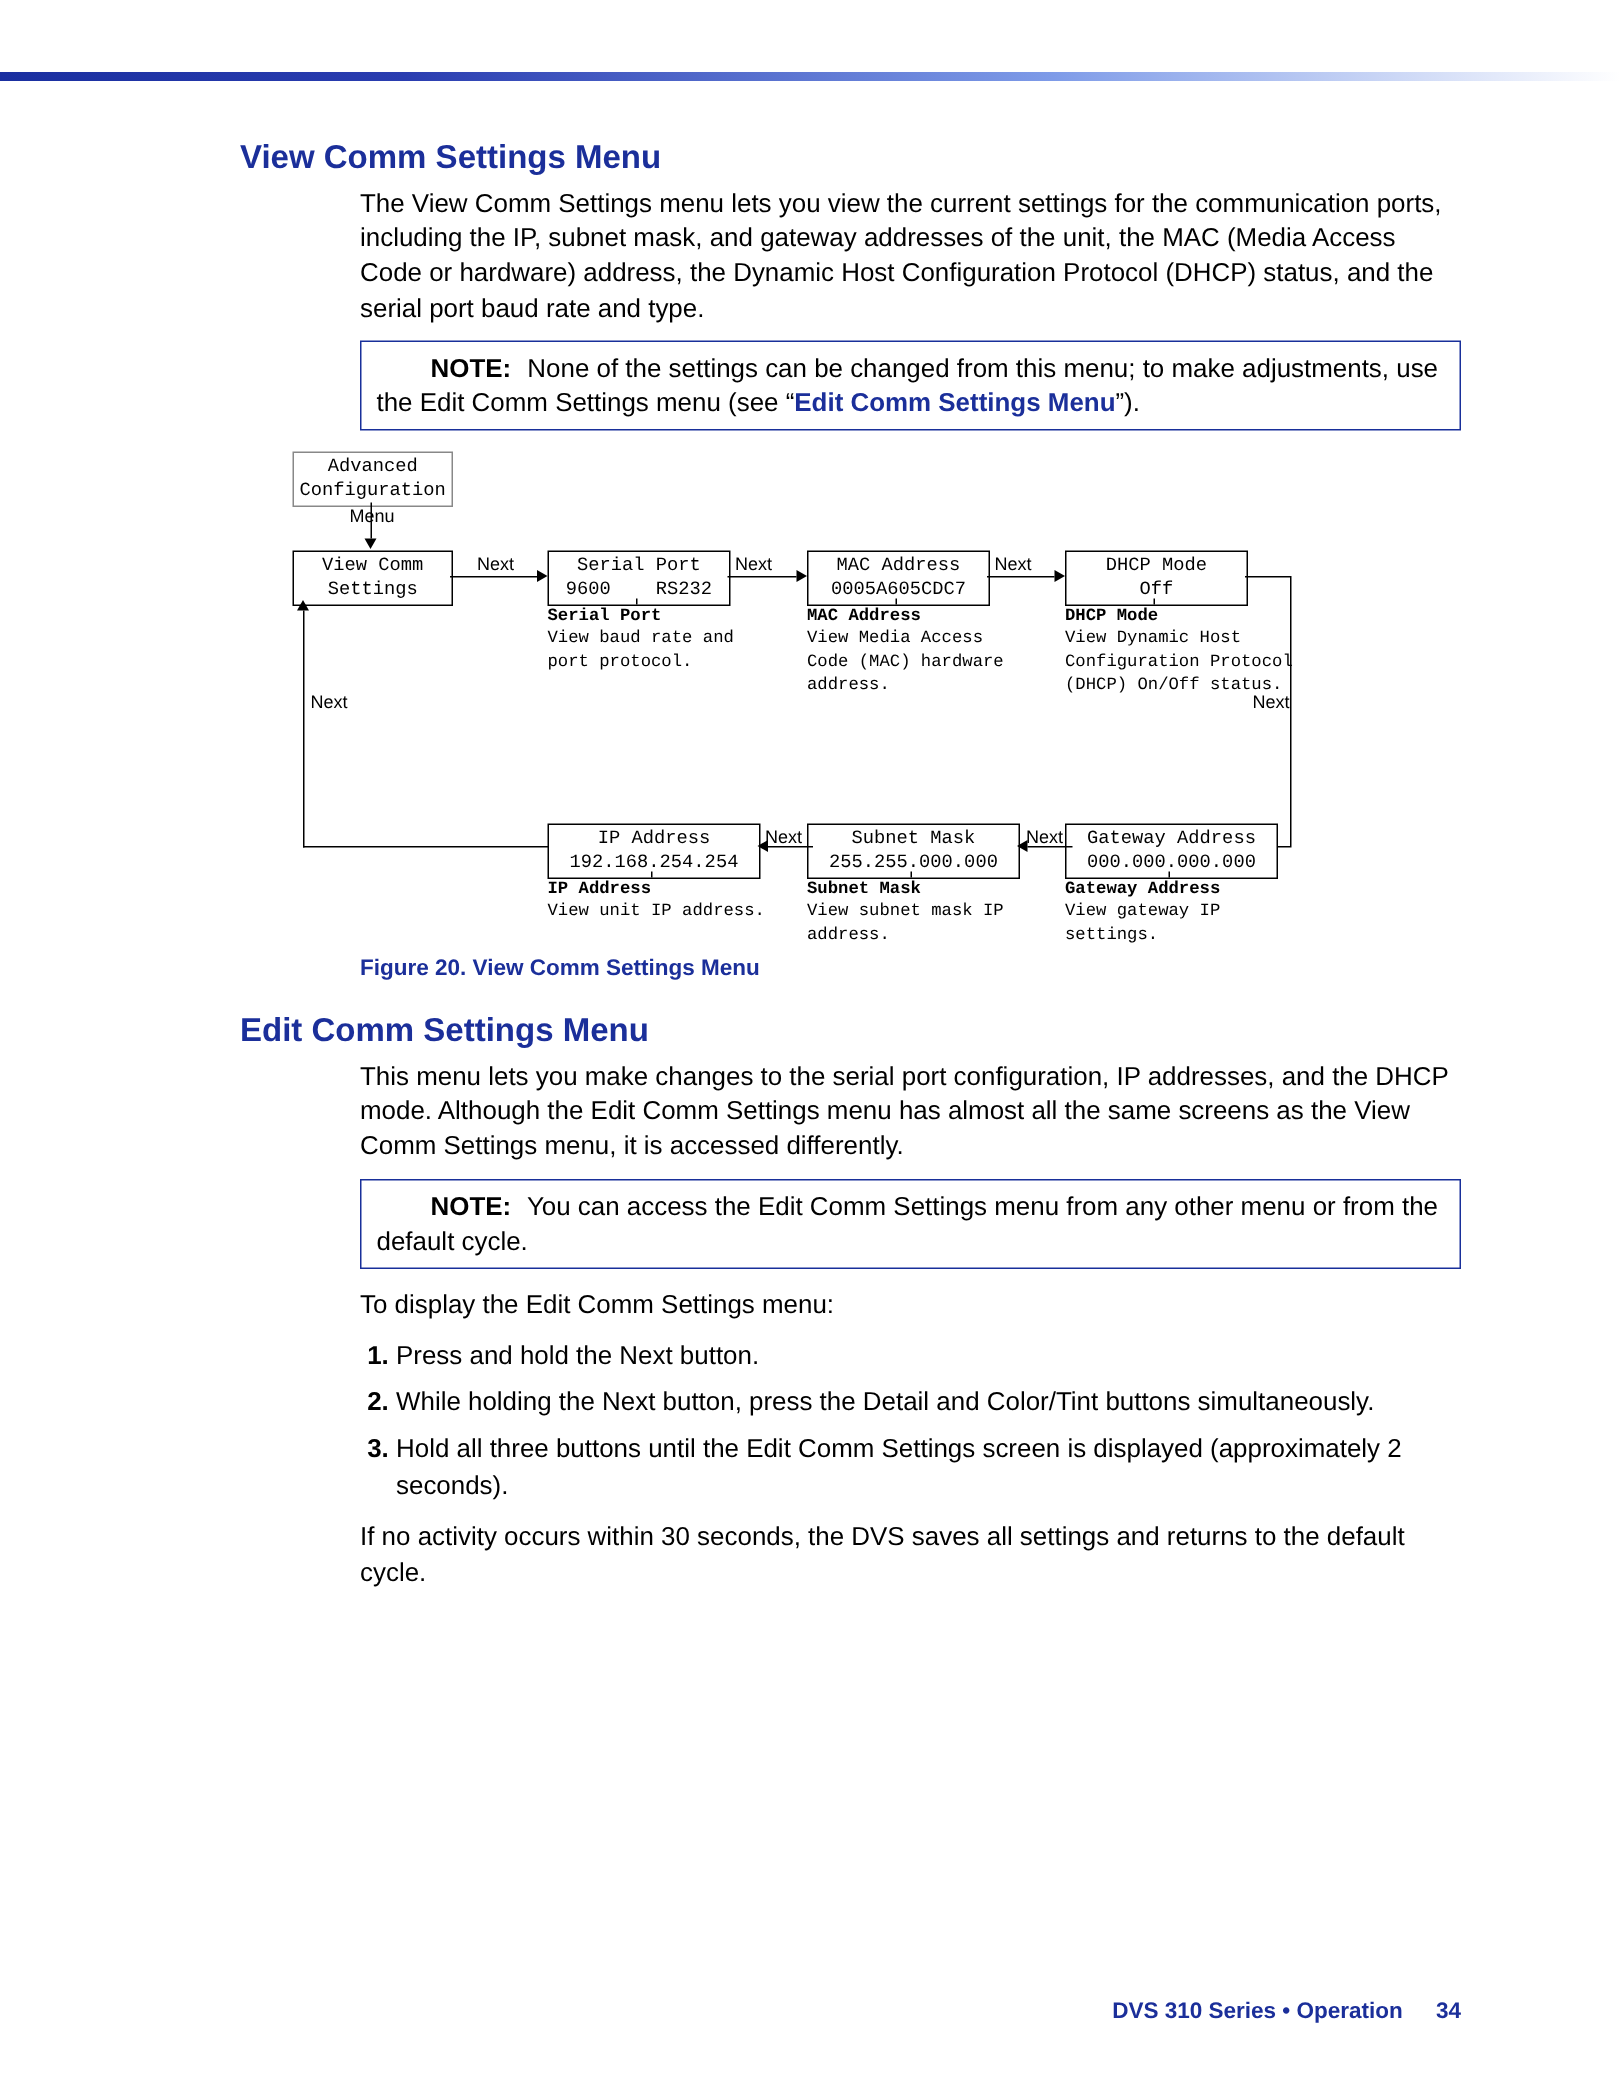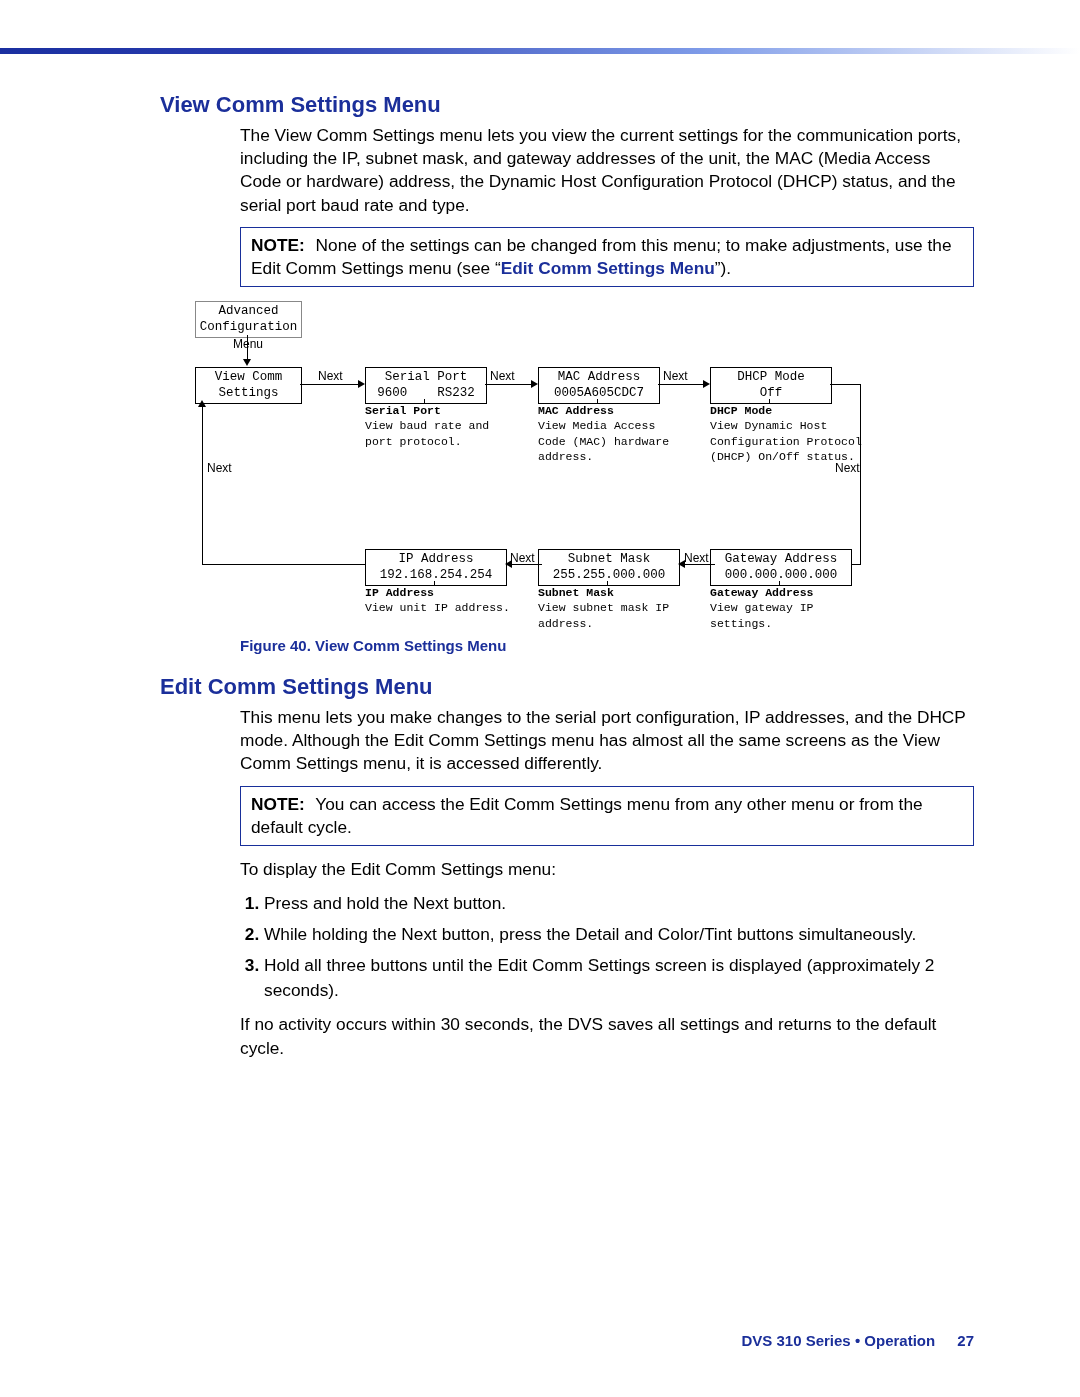--- a/index.html
+++ b/index.html
@@ -3,21 +3,21 @@
 <meta charset="utf-8">
 <style>
   html,body{margin:0;padding:0;background:#fff;font-family:"Segoe UI",Arial,Helvetica,sans-serif;color:#000;}
   .page{width:1080px;height:1397px;position:relative;box-sizing:border-box;}
   .top-bar{position:absolute;left:0;right:0;top:48px;height:6px;
     background:linear-gradient(to right,#1a2fa0 0%,#2a3db0 25%,#7e9be8 65%,#ffffff 100%);}
   .content{position:absolute;left:160px;right:106px;top:92px;}
   h2.blue{color:#1b2f9a;font-weight:700;font-size:22px;margin:0 0 6px 0;}
   .body-text{font-size:17.3px;line-height:1.34;margin:0 0 10px 0;padding-left:80px;}
   .note-box{border:1.2px solid #182f9a;padding:6px 10px 6px 10px;margin:4px 0 12px 80px;font-size:17.3px;line-height:1.34;}
-  .note-box .note-label{font-weight:700;margin-right:6px;}
+  .note-box .note-label{font-weight:700;margin-right:6px;margin-left:36px;}
   .note-box a.blue-link{color:#1b2f9a;font-weight:700;text-decoration:none;}
   .figure-caption{font-size:15px;font-weight:700;color:#1b2f9a;margin:6px 0 20px 80px;}
   ol.steps{font-size:17.3px;line-height:1.45;margin:2px 0 10px 80px;padding-left:24px;}
   ol.steps li{margin-bottom:6px;}
   ol.steps li::marker{font-weight:700;}
   .footer{position:absolute;right:106px;bottom:48px;font-size:15px;font-weight:700;color:#1b2f9a;}
   .footer .pg{display:inline-block;margin-left:18px;}
   
   .diagram{position:relative;width:740px;height:330px;margin:8px 0 8px 30px;}
   .diagram *{font-family:"Courier New",monospace;}
@@ -106,21 +106,21 @@
 
       <div class="dlabel" style="left:175px;top:286px;width:160px;"><b>IP Address</b><br><span>View unit IP address.</span></div>
       <div class="dlabel" style="left:348px;top:286px;width:170px;"><b>Subnet Mask</b><br><span>View subnet mask IP address.</span></div>
       <div class="dlabel" style="left:520px;top:286px;width:170px;"><b>Gateway Address</b><br><span>View gateway IP settings.</span></div>
 
       <div class="arrow-line" style="left:244px;top:282px;width:1px;height:4px;"></div>
       <div class="arrow-line" style="left:417px;top:282px;width:1px;height:4px;"></div>
       <div class="arrow-line" style="left:589px;top:282px;width:1px;height:4px;"></div>
     </div>
 
-    <div class="figure-caption">Figure 40.   View Comm Settings Menu</div>
+    <div class="figure-caption">Figure 20.   View Comm Settings Menu</div>
 
     <h2 class="blue">Edit Comm Settings Menu</h2>
     <p class="body-text">This menu lets you make changes to the serial port configuration, IP addresses, and the DHCP mode. Although the Edit Comm Settings menu has almost all the same screens as the View Comm Settings menu, it is accessed differently.</p>
 
     <div class="note-box">
       <span class="note-label">NOTE:</span>
       <span>You can access the Edit Comm Settings menu from any other menu or from the default cycle.</span>
     </div>
 
     <p class="body-text">To display the Edit Comm Settings menu:</p>
@@ -130,15 +130,15 @@
       <li>While holding the Next button, press the Detail and Color/Tint buttons simultaneously.</li>
       <li>Hold all three buttons until the Edit Comm Settings screen is displayed (approximately 2 seconds).</li>
     </ol>
 
     <p class="body-text">If no activity occurs within 30 seconds, the DVS saves all settings and returns to the default cycle.</p>
 
   </div>
 
   <div class="footer">
     <span>DVS 310 Series • Operation</span>
-    <span class="pg">27</span>
+    <span class="pg">34</span>
   </div>
 </div>
 
 </body></html>

